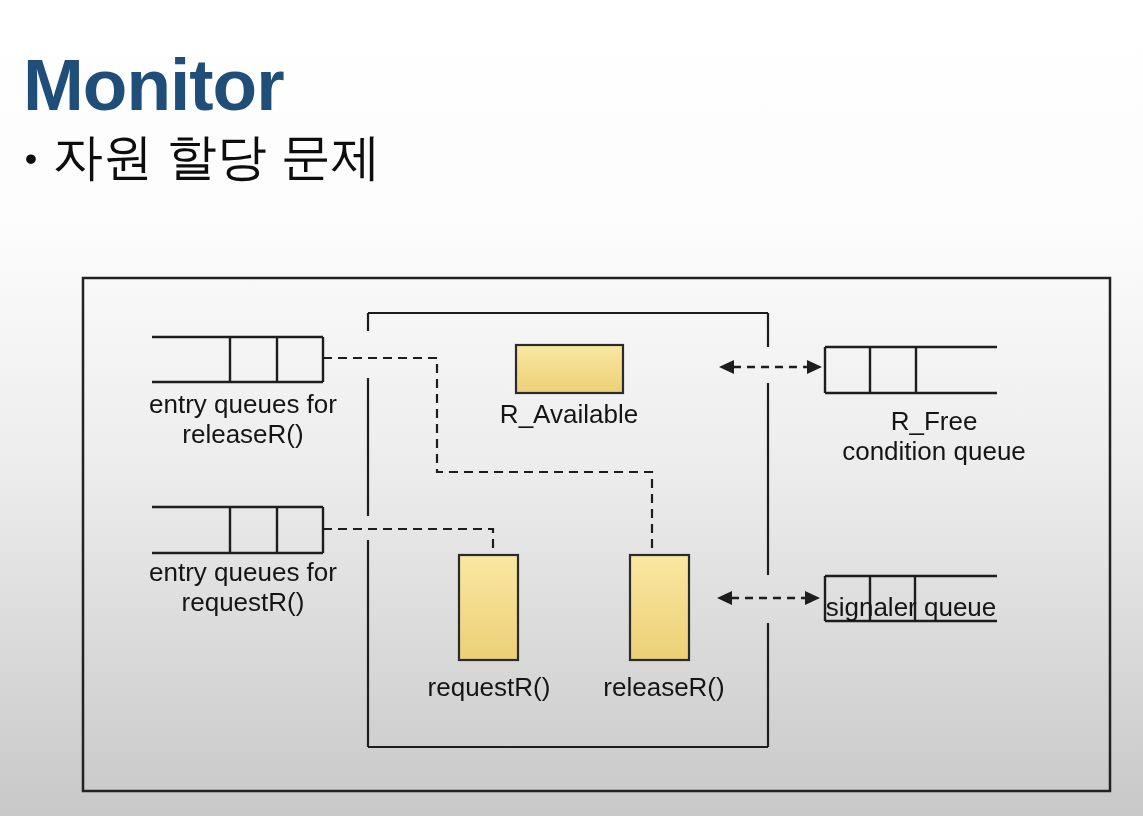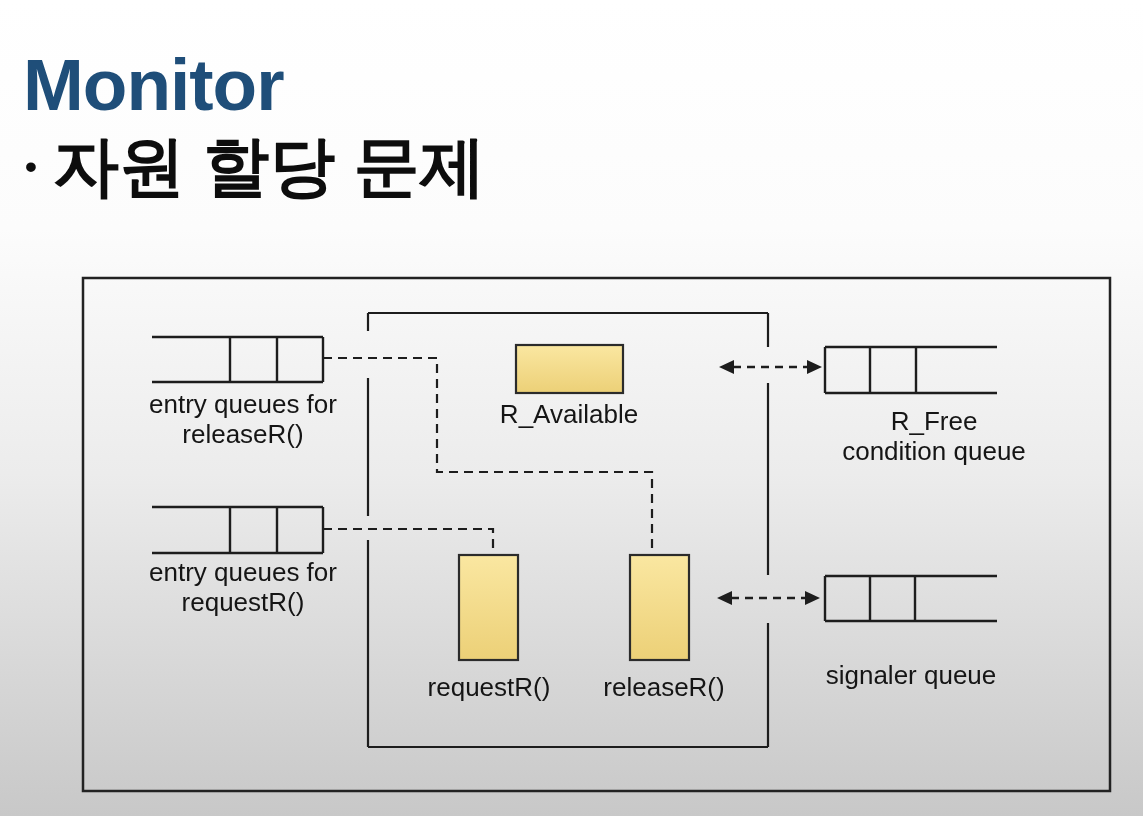--- a/index.html
+++ b/index.html
@@ -35,22 +35,22 @@
     align-items: center;
     color: #0d0d0d;
   }
   .bullet-marker {
     font-size: 34px;
     font-weight: bold;
     margin-right: 16px;
     line-height: 1;
   }
   .bullet-text {
-    font-size: 66px;
-    font-weight: bold;
+    font-size: 50px;
+    font-weight: normal;
     line-height: 1.1;
     white-space: nowrap;
   }
   .diagram-svg {
     position: absolute;
     left: 0;
     top: 0;
   }
   .lbl {
     position: absolute;
@@ -130,19 +130,19 @@
     <div>requestR()</div>
   </div>
 
   <div class="lbl" style="left:569px; top:399px;">R_Available</div>
 
   <div class="lbl" style="left:934px; top:406px;">
     <div>R_Free</div>
     <div>condition queue</div>
   </div>
 
-  <div class="lbl" style="left:911px; top:660px;">signaler queue</div>
+  <div class="lbl" style="left:911px; top:592px;">signaler queue</div>
 
   <div class="lbl" style="left:489px; top:672px;">requestR()</div>
 
   <div class="lbl" style="left:664px; top:672px;">releaseR()</div>
 
 </div>
 
 </body></html>

